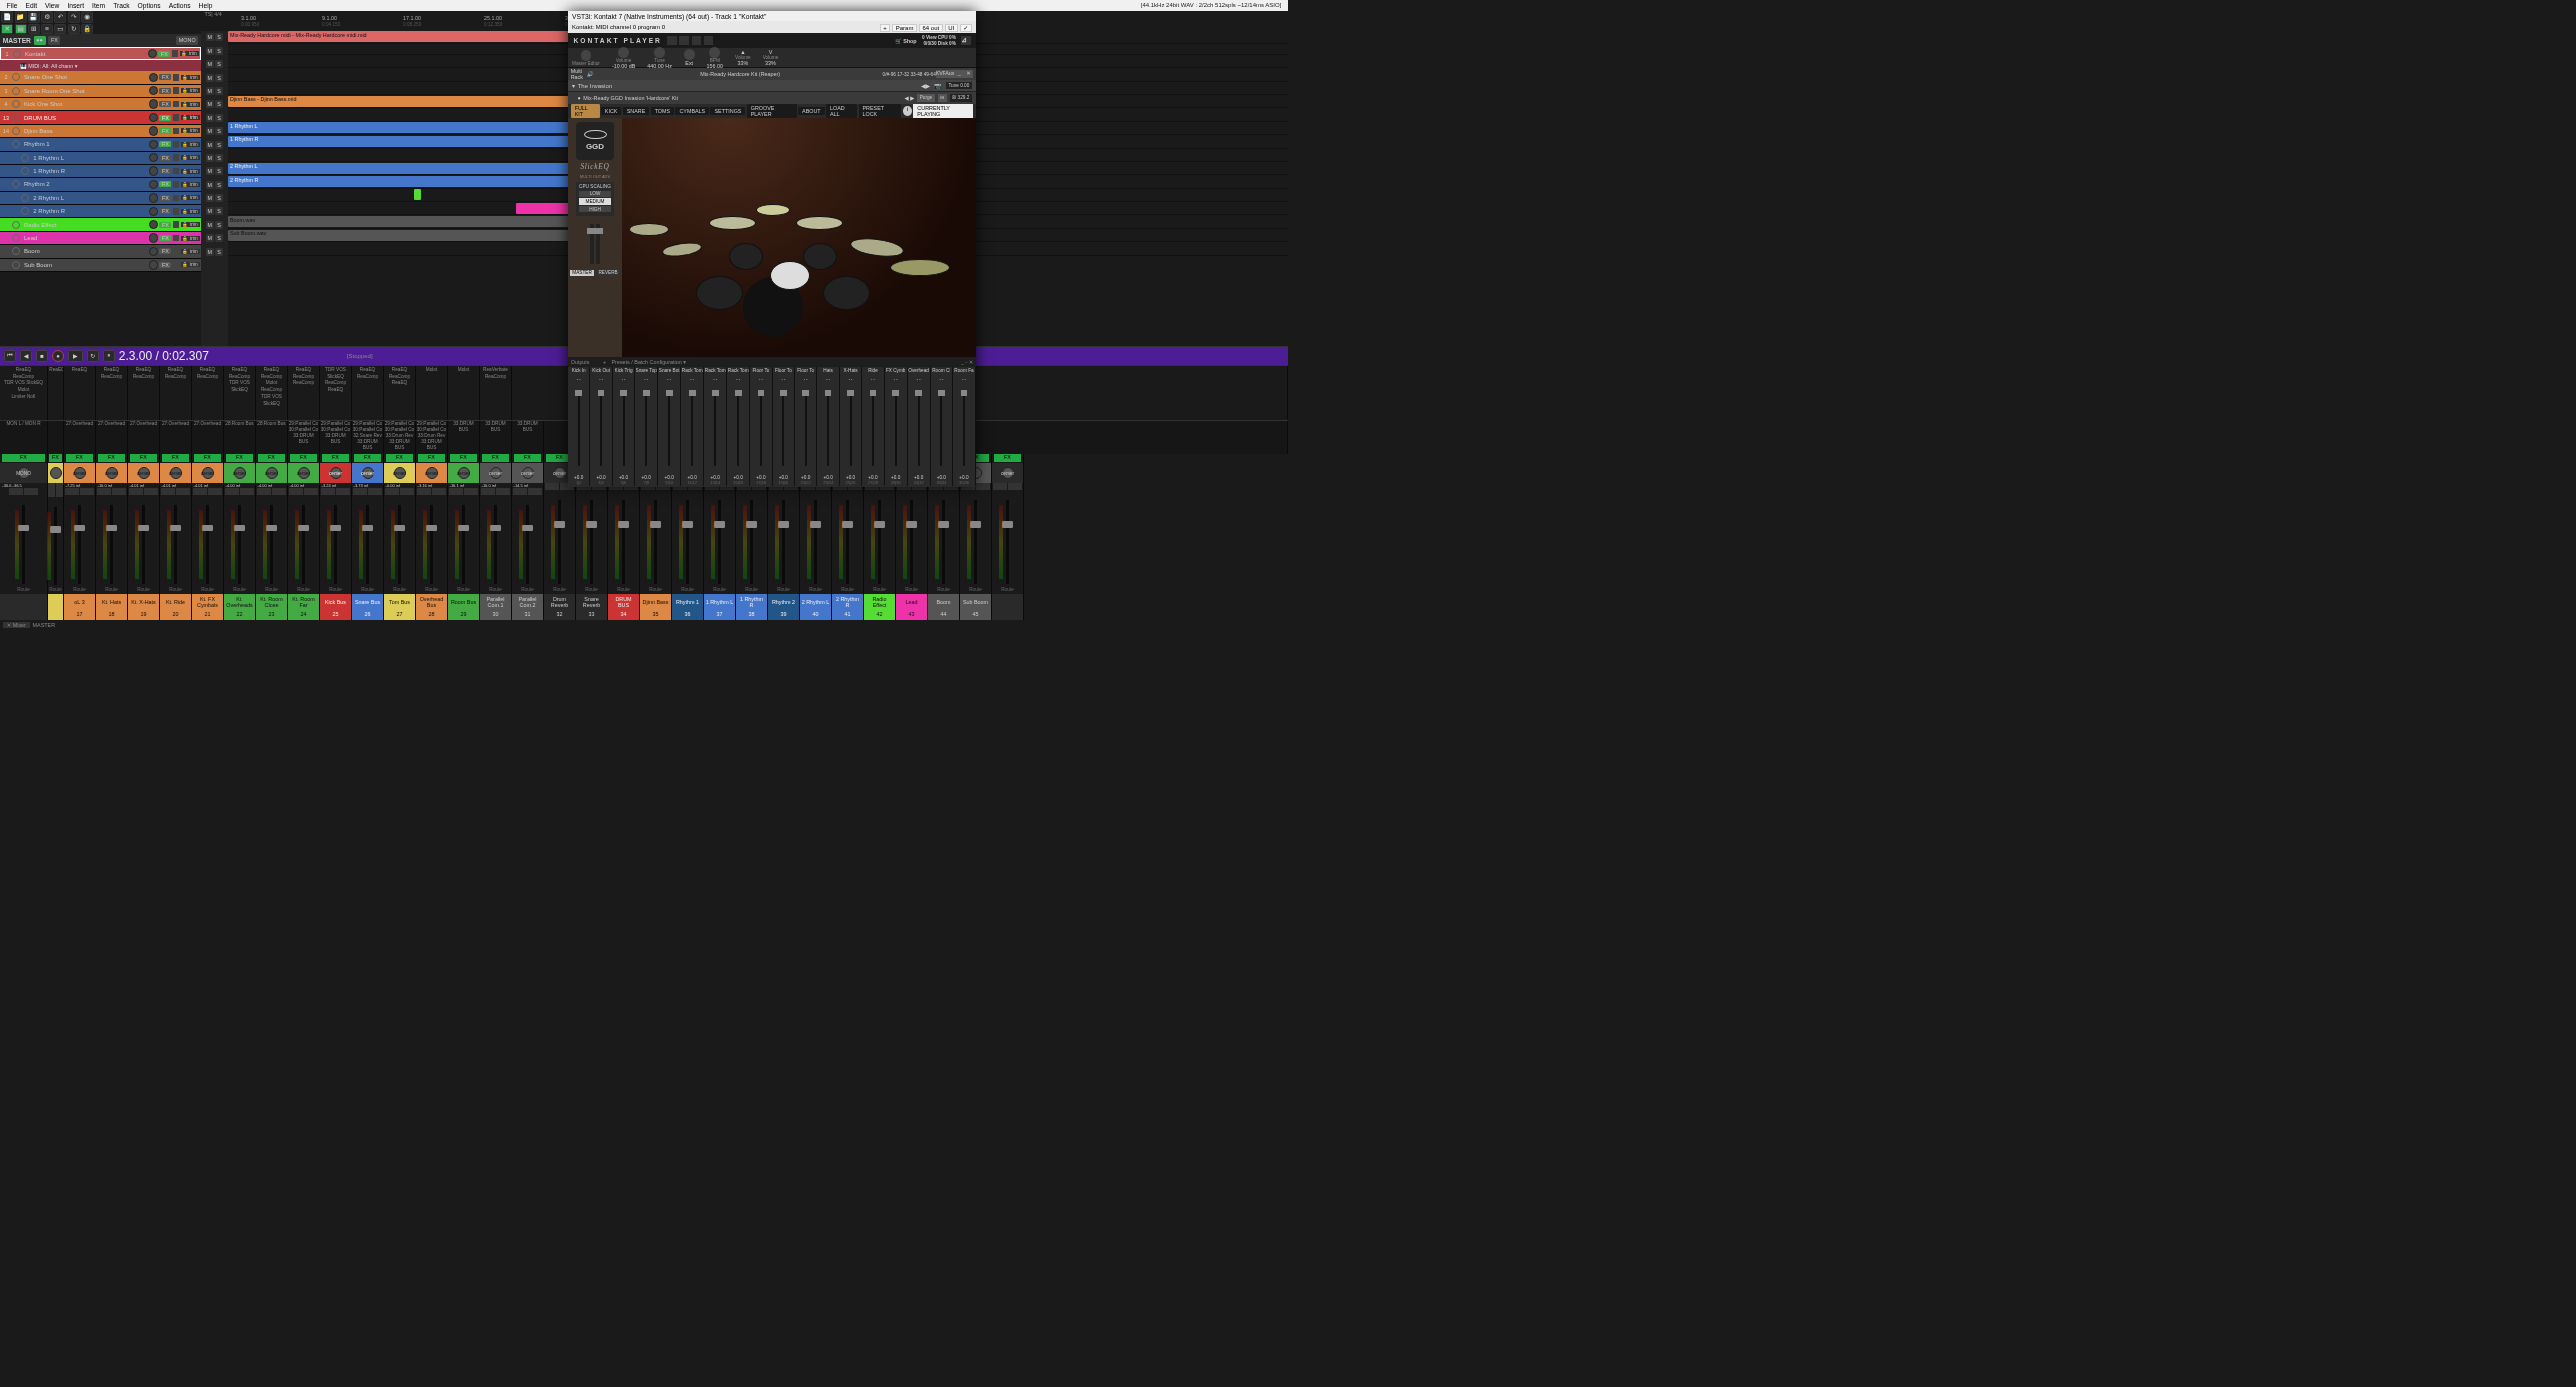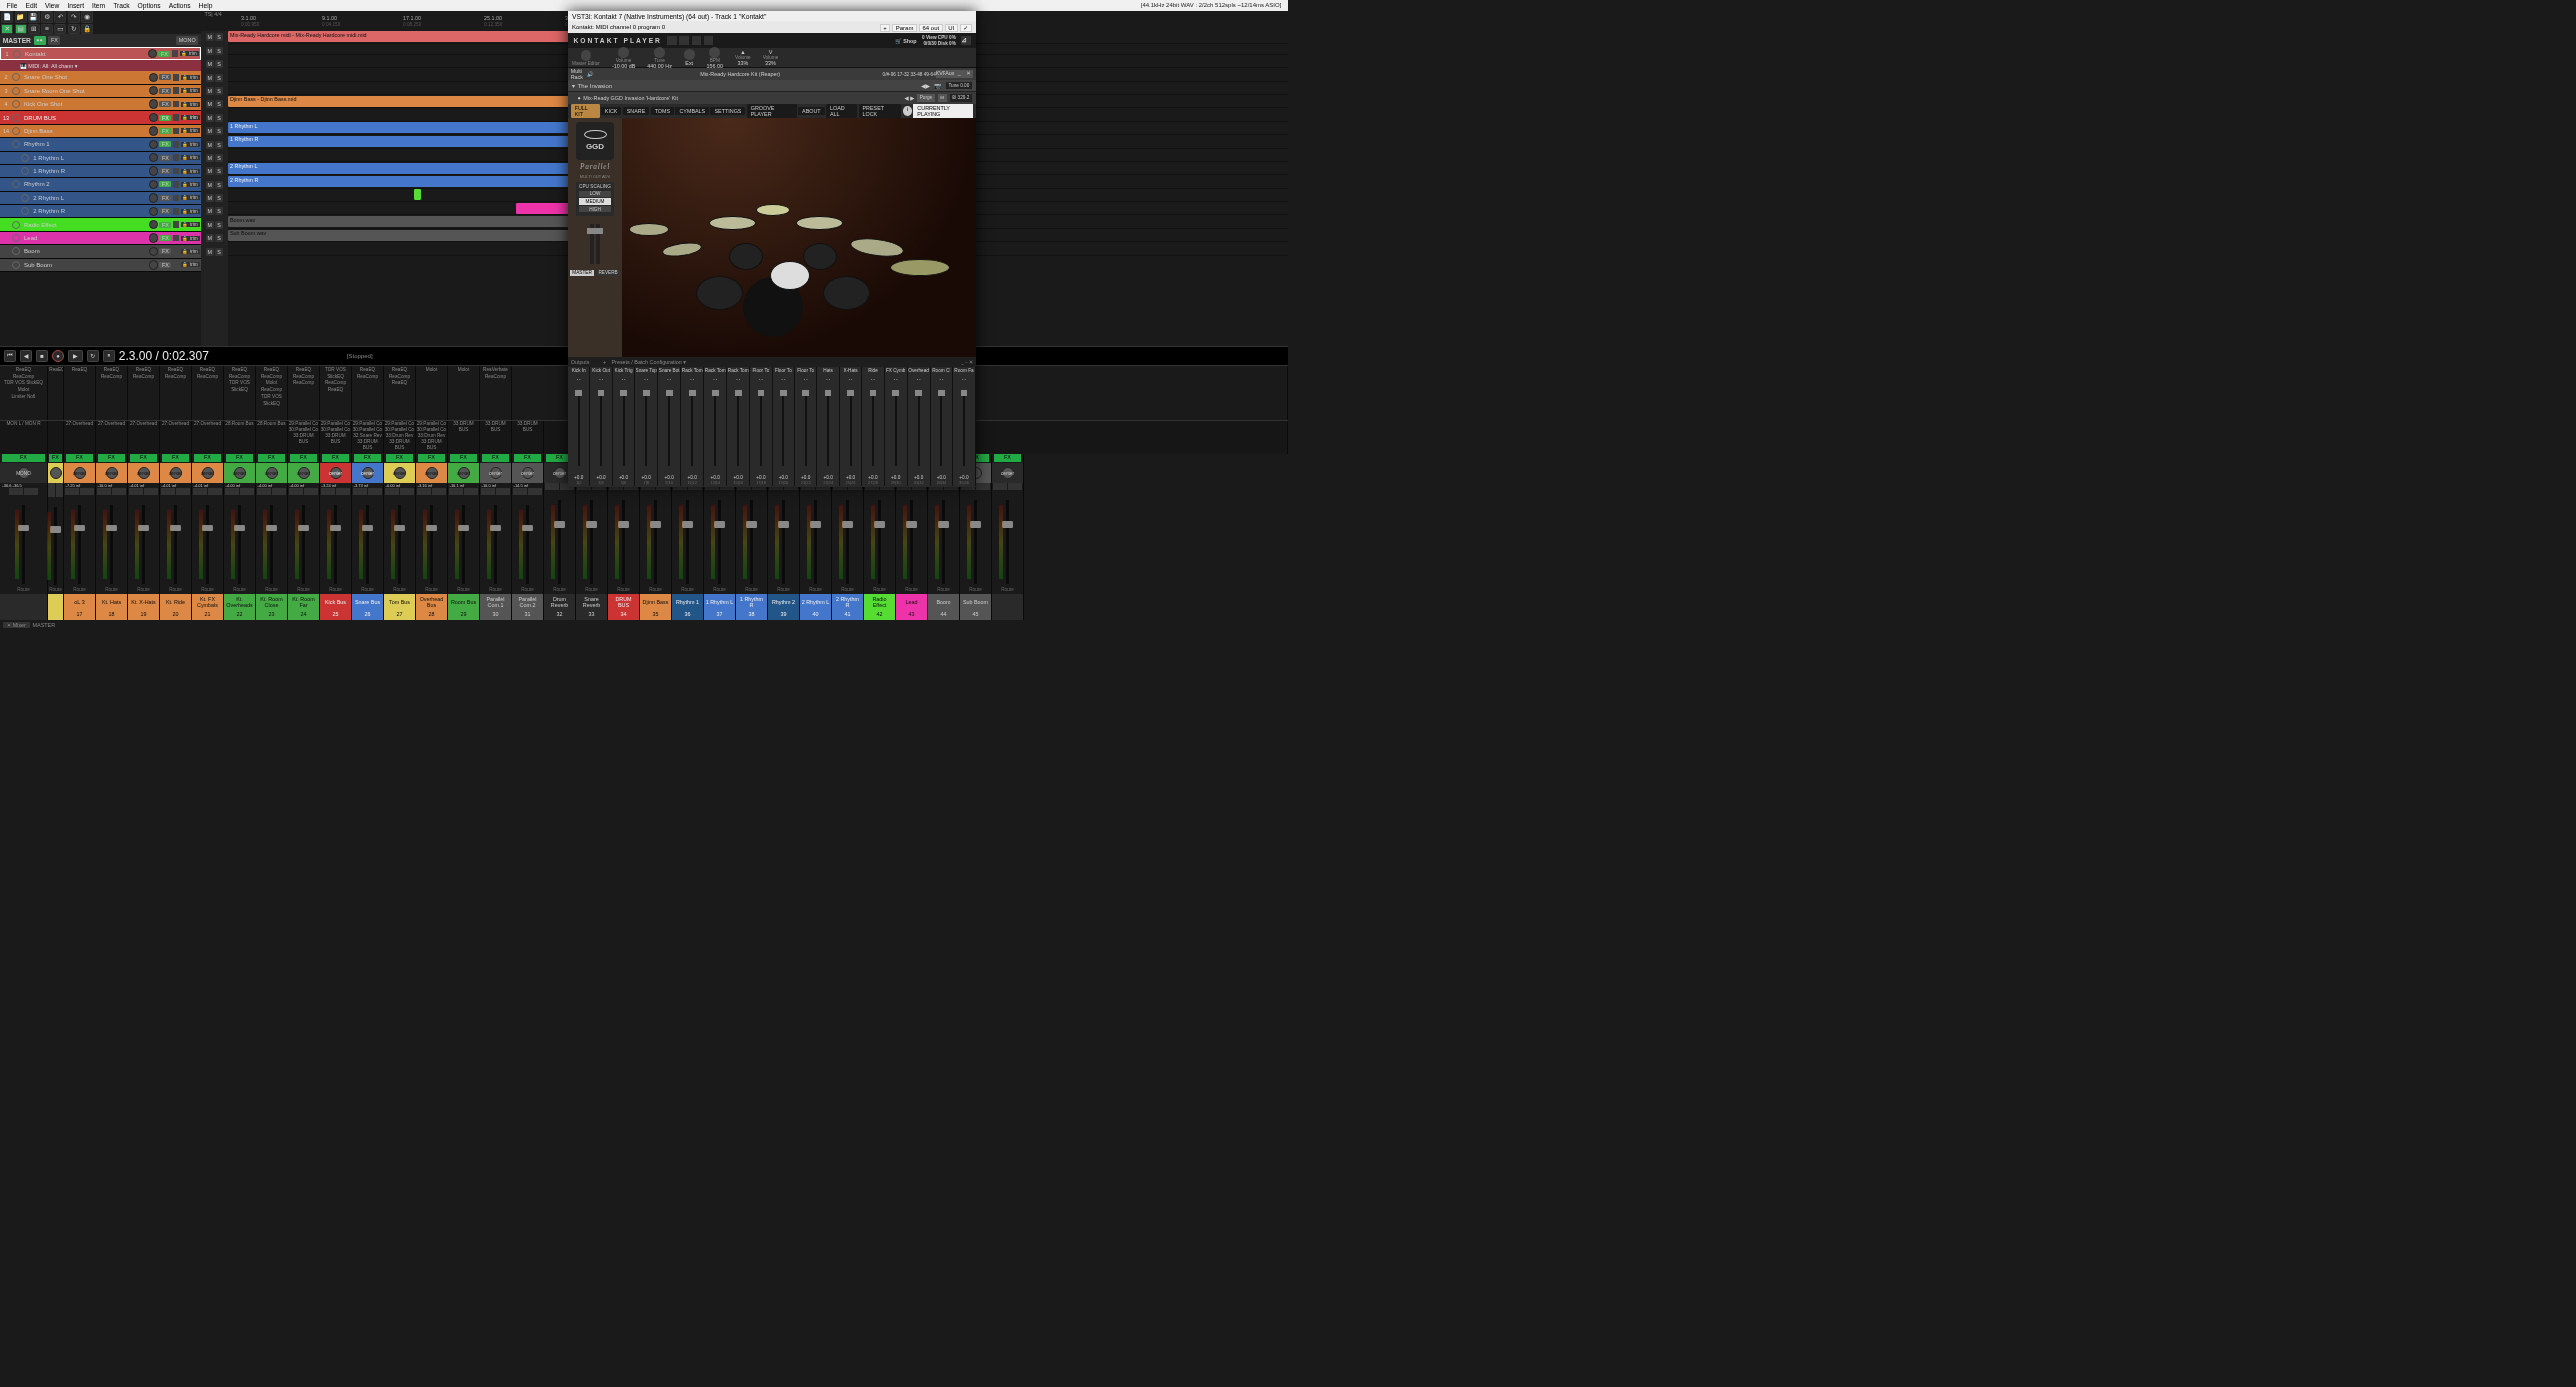--- a/index.html
+++ b/index.html
@@ -50,21 +50,21 @@
 
 .arrange { position: absolute; top: 20px; left: 27px; right: 0; bottom: 0; }
 .lane { display:flex; height: 13.4px; border-bottom: 0.7px solid #111; position: relative; }
 .ms-col { width: 27px; position: absolute; top: 20px; left: 0; bottom: 0; background: #222; }
 .ms-row { height: 13.4px; display: flex; align-items: center; justify-content: center; gap: 1.3px; font-size: 5.4px; }
 .ms-row .m, .ms-row .s { width: 8px; height: 8px; background: #333; text-align: center; line-height: 8px; border-radius: 1.3px; }
 
 .clip { position: absolute; top: 0.7px; bottom: 0.7px; left: 0; border-radius: 1.3px; padding: 0.7px 2px; font-size: 5.4px; overflow: hidden; white-space: nowrap; color: #111; }
 
 
-.transport { height: 19px; background: #000000; display: flex; align-items: center; padding: 0 4px; gap: 4px; border-top: 0.7px solid #333; }
+.transport { height: 19px; background: #4c1d95; display: flex; align-items: center; padding: 0 4px; gap: 4px; border-top: 0.7px solid #333; }
 .tbtn { width: 12px; height: 12px; background: #2a2a2a; border: 0.7px solid #444; border-radius: 1.3px; display: flex; align-items: center; justify-content: center; }
 .tbtn.rec { border-radius: 50%; border-color: #a44; }
 .ttime { font-size: 12px; color: #eee; font-weight: 300; }
 .tstatus { color: #888; margin-left: 134px; }
 
 
 .mixer { height: 255px; background: #1a1a1a; display: flex; flex-direction: column; position: relative; border-top: 0.7px solid #333; }
 .mix-fx-row { height: 54px; background: #1a1a1a; display: flex; font-size: 4.7px; color: #888; }
 .mix-fx-col { border-right: 0.7px solid #0a0a0a; padding: 1.3px; overflow: hidden; text-align: center; line-height: 6.7px;}
 .mix-send-row { height: 34px; background: #161616; display: flex; font-size: 4.7px; color: #888; border-top: 0.7px solid #333;}
@@ -1567,21 +1567,21 @@
       </div>
 
     <div class="k-body">
       <div class="k-sidebar">
         <div class="logo-box">
           <div style="display:flex;flex-direction:column;align-items:center">
             <div style="width:23px;height:9.4px;border:1.3px solid #ccc;border-radius:50%"></div>
             <span style="color:#ccc;font-size:8px;margin-top:2.7px">GGD</span>
           </div>
         </div>
-        <div class="brand">Parallel</div>
+        <div class="brand">SlickEQ</div>
         <div class="sub">MULTI OUT ADV</div>
         <div class="cpu-box">
           <div>CPU SCALING</div>
           <div id="cpu-opts">
               <span class="cpu-btn ">LOW</span>
               <span class="cpu-btn active">MEDIUM</span>
               <span class="cpu-btn ">HIGH</span>
             </div>
         </div>
         <div class="k-side-faders">

